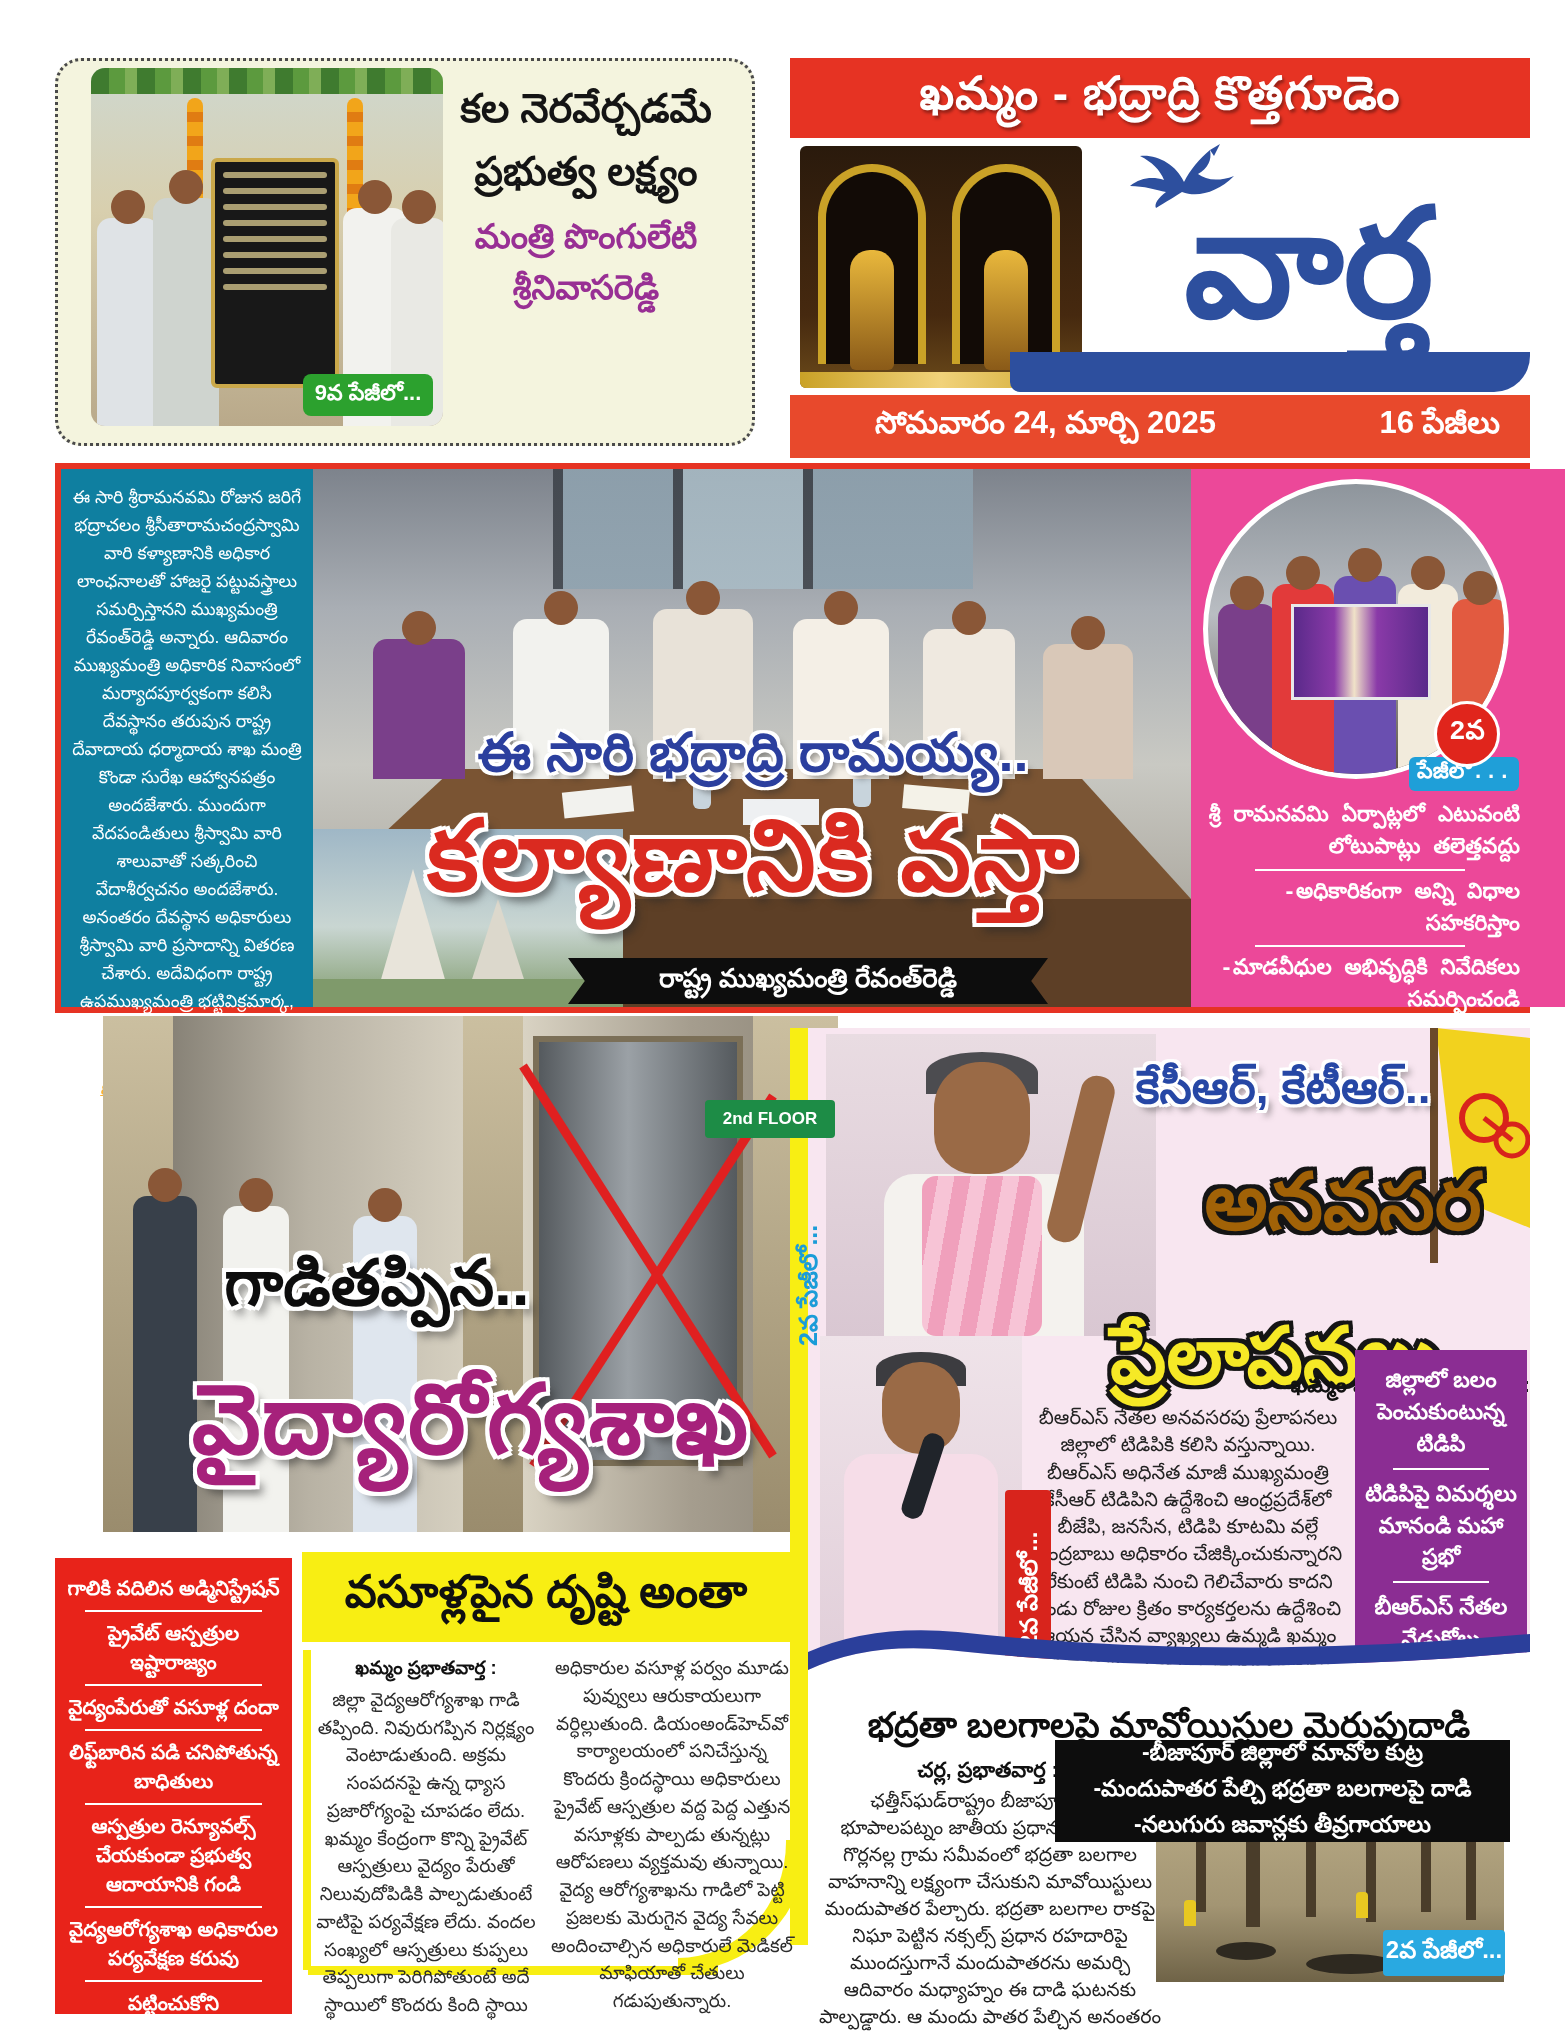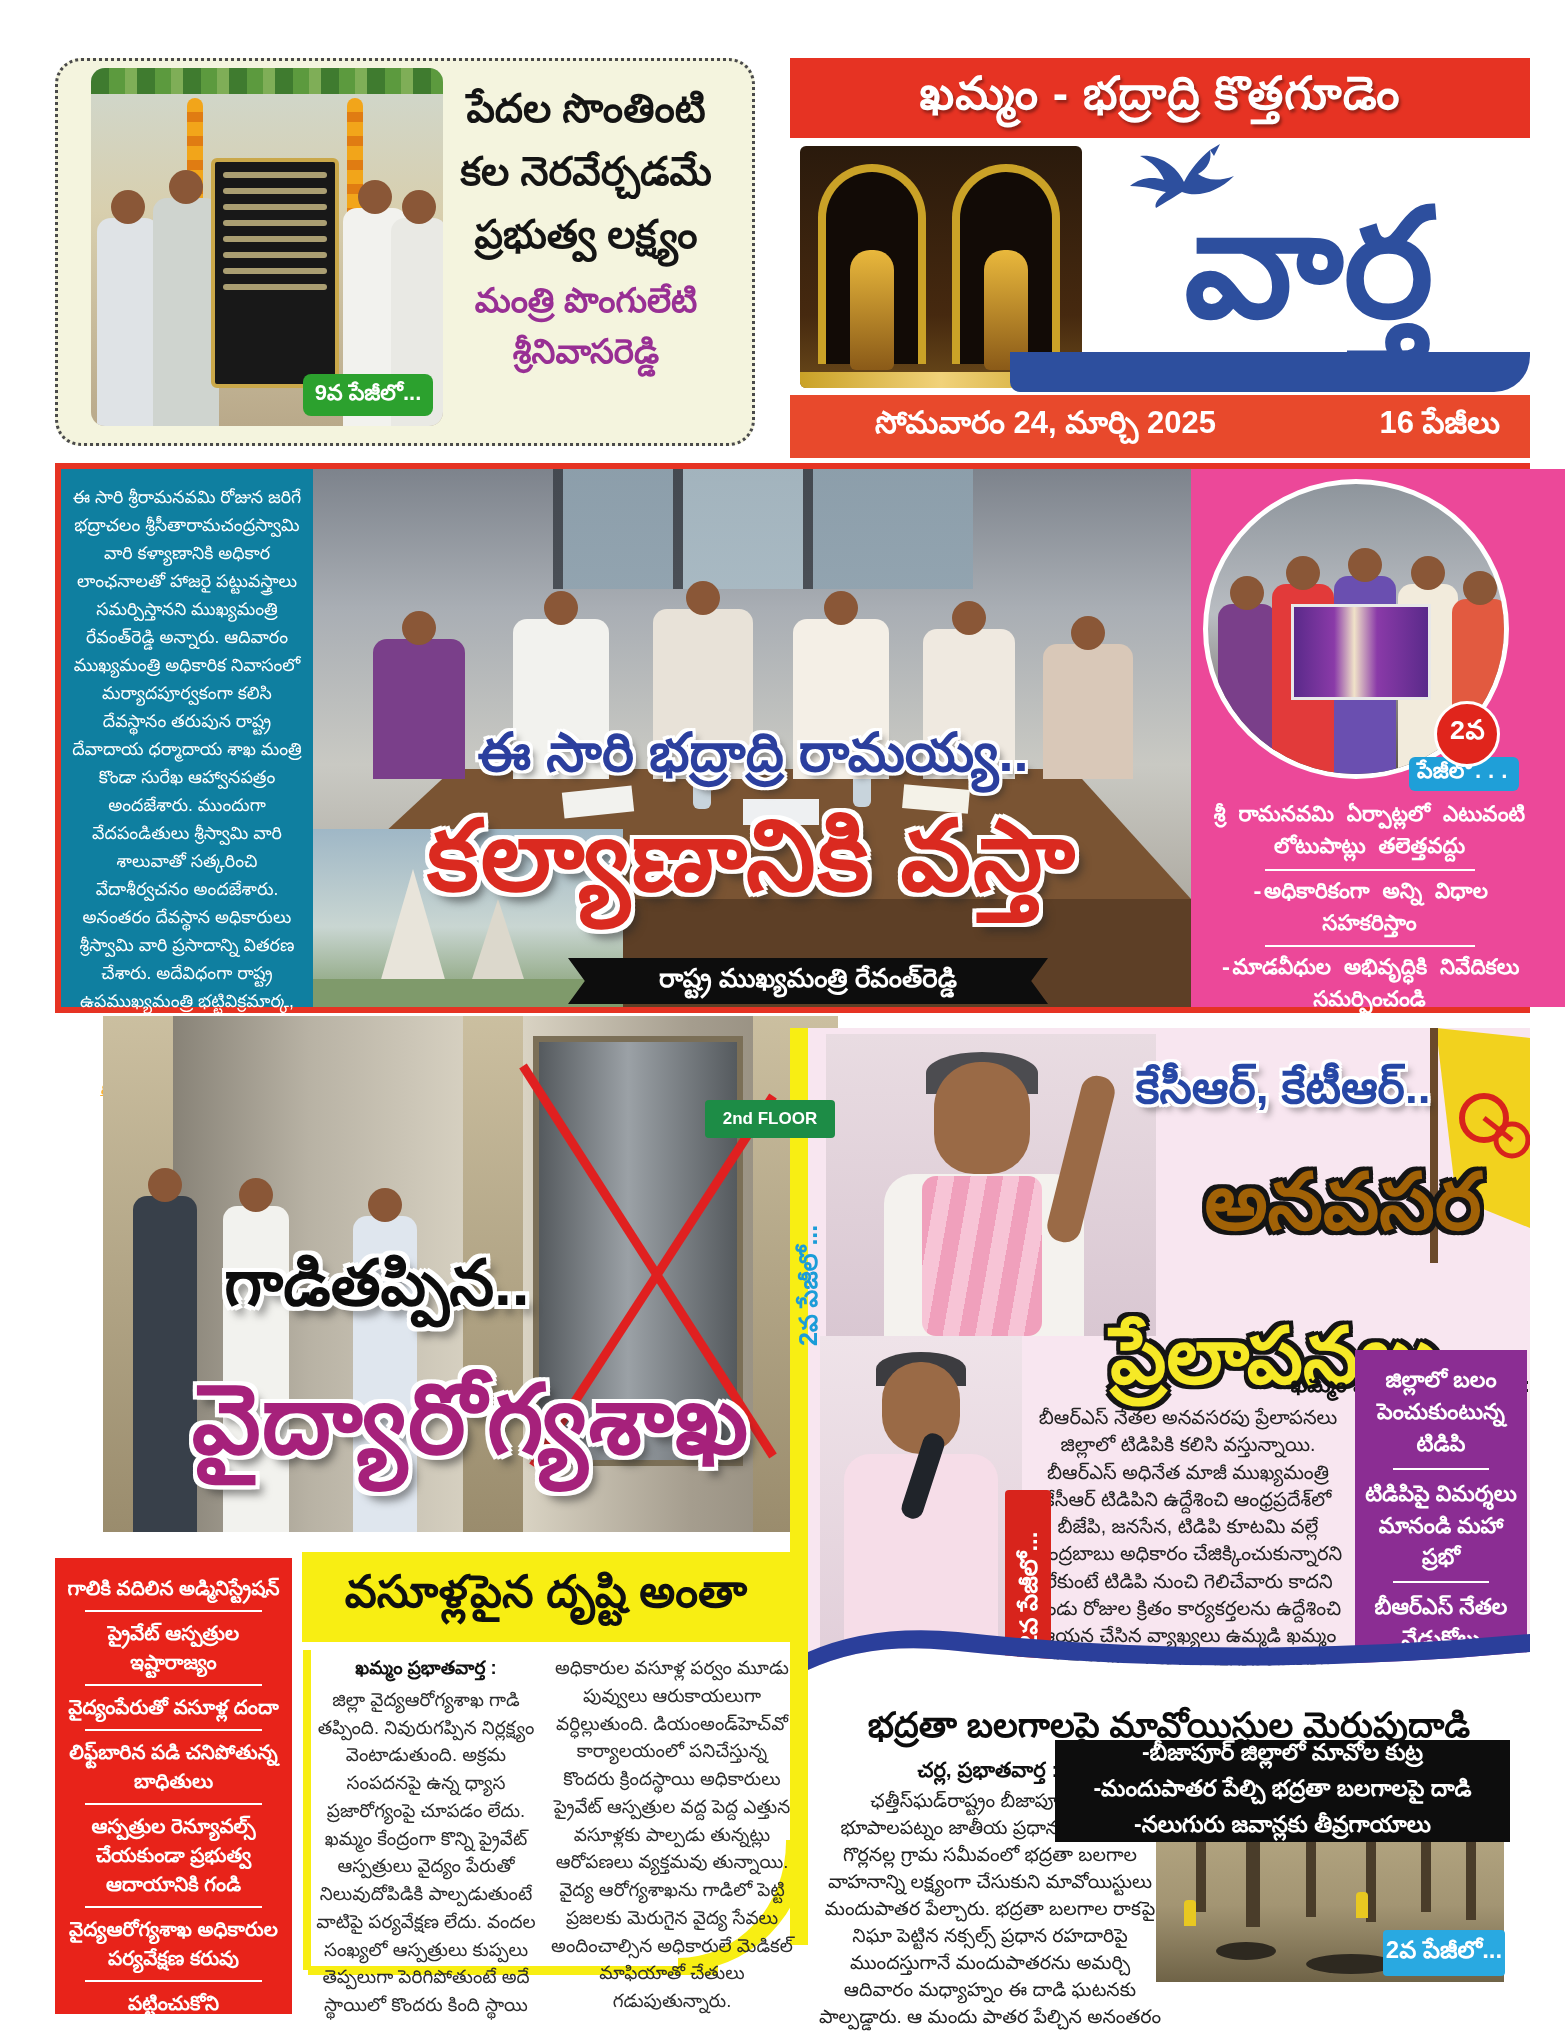--- a/index.html
+++ b/index.html
@@ -52,21 +52,21 @@
   #lead-window { position:absolute; left:240px; top:0; width:420px; height:120px; background:linear-gradient(90deg,#3a3f46 0 10px,#8fa3b0 10px 120px,#3a3f46 120px 130px,#a9bcc6 130px 250px,#3a3f46 250px 260px,#8fa3b0 260px 100%); opacity:.85; }
   #temple-inset { position:absolute; left:0; top:360px; width:310px; height:178px; background:linear-gradient(180deg,#9fb7c6,#c9d6d2 55%,#7f9a6b); }
   #lead-kicker { position:absolute; left:20px; top:252px; width:840px; text-align:center; font-size:54px; font-weight:800; color:#2b3f9e; }
   #lead-headline { position:absolute; left:0; top:330px; width:878px; text-align:center; font-size:99px; font-weight:800; color:#da2a20; letter-spacing:2px; }
   #lead-ribbon { position:absolute; left:255px; top:489px; width:480px; height:46px; background:#0d0d0d; color:#fff; display:flex; align-items:center; justify-content:center; font-size:26px; font-weight:bold; clip-path:polygon(0 0,100% 0,96.5% 50%,100% 100%,0 100%,3.5% 50%); }
   #lead-green { position:absolute; left:1130px; top:0; width:385px; height:538px; background:#ec4899;font-family:Liberation Mono, monospace; }
   #green-ellipse { position:absolute; left:12px; top:10px; width:306px; height:300px; border-radius:50%; border:5px solid #fff; overflow:hidden; background:linear-gradient(180deg,#8e959c 0%,#b9bdc2 45%,#5c5147 100%); }
   #green-poster { position:absolute; left:83px; top:120px; width:140px; height:96px; background:linear-gradient(90deg,#5a2a8a,#8a3aa8 30%,#f0e2c8 45%,#8a3aa8 62%,#5a2a8a); border:3px solid #e8e8e8; }
   #gbadge-circle { position:absolute; left:243px; top:232px; width:66px; height:66px; border-radius:50%; background:#e0251c; color:#fff; display:flex; align-items:center; justify-content:center; font-size:27px; font-weight:800; border:3px solid #fff; z-index:3; }
   #gbadge-ribbon { position:absolute; left:218px; top:288px; width:110px; height:34px; background:#1f9fd8; color:#fff; display:flex; align-items:center; justify-content:center; font-size:22px; font-weight:bold; border-radius:6px; z-index:2; }
-  #green-points { position:absolute; left:18px; top:330px; width:321px; text-align:center; color:#fff; font-size:21.5px; font-weight:bold; line-height:1.5; }
+  #green-points { position:absolute; left:8px; top:330px; width:321px; text-align:right; color:#fff; font-size:21.5px; font-weight:bold; line-height:1.5; }
   .gsep { width:210px; height:2px; background:#fff; margin:5px auto; }
 
   
   #health-photo { left:55px; top:1016px; width:735px; height:516px; overflow:hidden; background:linear-gradient(90deg,#6f6a60 0%,#b8b2a4 28%,#ded8c8 55%,#a59d8e 80%,#8c8577 100%);margin-left:48px; }
   .marble { position:absolute; top:0; height:100%; background:linear-gradient(180deg,#cbbfa0,#9a8c6d); }
   #lift { position:absolute; left:430px; top:20px; width:210px; height:430px; background:linear-gradient(90deg,#555a5e,#9ba1a6 45%,#555a5e); border:6px solid #7b6f57; }
   #floorsign { position:absolute; left:602px; top:84px; width:130px; height:38px; background:#1d8c46; color:#fff; display:flex; align-items:center; justify-content:center; font-size:17px; font-weight:bold; border-radius:4px; z-index:4; }
   #health-vref { position:absolute; left:688px; top:120px; height:210px; writing-mode:vertical-rl; transform:rotate(180deg); color:#1b9cd8; font-size:25px; font-weight:800; z-index:4; }
   #health-kicker { position:absolute; left:14px; top:230px; width:520px; text-align:center; font-size:64px; font-weight:800; color:#0d0d0d; z-index:5; }
   #health-headline { position:absolute; left:0; top:348px; width:735px; text-align:center; font-size:97px; font-weight:800; color:#a6217b; letter-spacing:1px; z-index:5; }
@@ -139,21 +139,20 @@
           <div></div>
           <div></div>
           <div></div>
           <div></div>
       </div>
       <div id="tlbadge">
         <span>9వ పేజీలో...</span>
       </div>
     </div>
     <div id="tltext">
-      <div class="tl-h">పేదల సొంతింటి</div>
       <div class="tl-h">కల నెరవేర్చడమే</div>
       <div class="tl-h">ప్రభుత్వ లక్ష్యం</div>
       <div class="tl-b" id="tl-byline">మంత్రి పొంగులేటి</div>
       <div class="tl-b">శ్రీనివాసరెడ్డి</div>
     </div>
   </div>
 
   <div class="abs" id="mast-region">
     <span>ఖమ్మం - భద్రాద్రి కొత్తగూడెం</span>
   </div>

